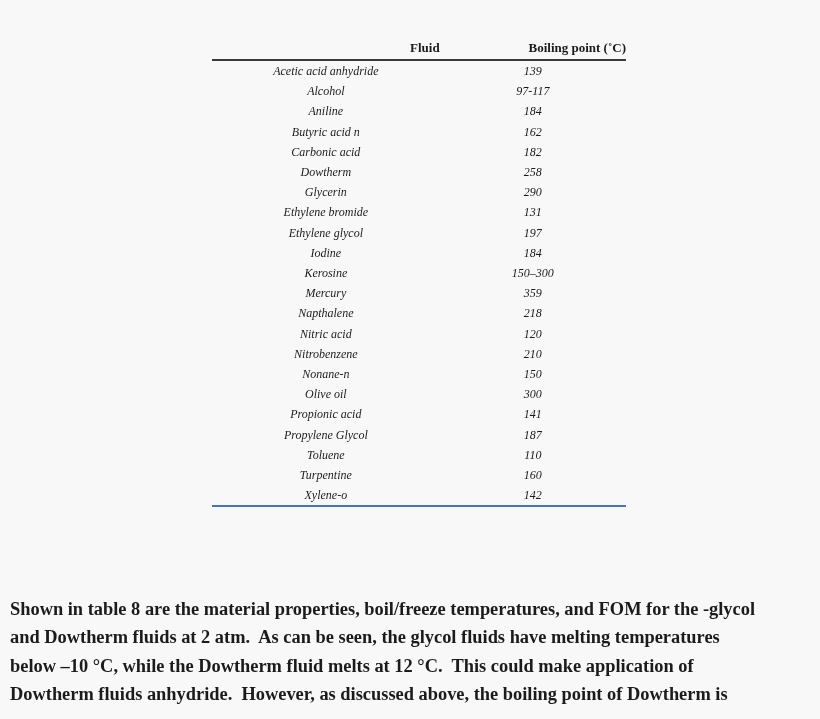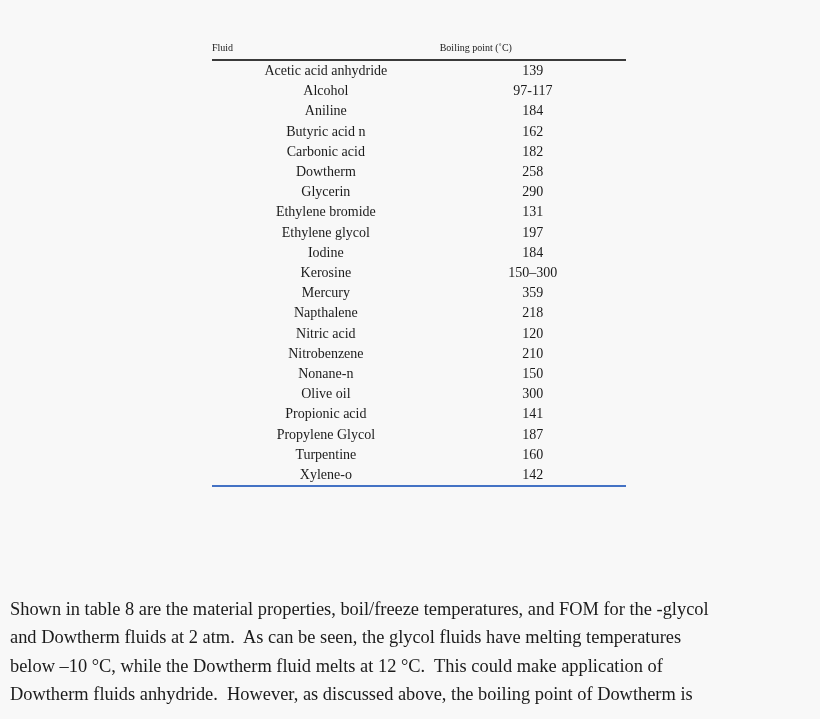--- a/index.html
+++ b/index.html
@@ -14,46 +14,47 @@
   }
   .fluid-table {
     position: absolute;
     left: 212px;
     top: 40px;
     width: 414px;
     border-collapse: collapse;
     border-bottom: 2.5px solid #4472c4;
   }
   .fluid-table thead th {
-    font-weight: normal;
-    font-size: 10px;
+    font-weight: bold;
+    font-size: 13px;
     line-height: 16px;
     padding: 0 0 3px 0;
-    text-align: left;
+    text-align: right;
     border-bottom: 2px solid #3a3a3a;
   }
   .col-fluid { width: 55%; }
   .col-bp { width: 45%; }
   .fluid-table tbody td {
     text-align: center;
-    font-size: 14px;
+    font-size: 12px;
     height: 20.2px;
     line-height: 20.2px;
     padding: 0;
     white-space: nowrap;
+    font-style: italic;
   }
   .paragraph {
     position: absolute;
     left: 10px;
     top: 595px;
     width: 806px;
     font-size: 18.4px;
     line-height: 28.4px;
   }
-  .para-line { white-space: pre; }
+  .para-line { white-space: pre; font-weight: bold; }
 </style>
 </head>
 <body>
 
 <div class="doc" style="background: rgb(248, 248, 248); color: rgb(27, 27, 27);">
 
   <table class="fluid-table" style="border-bottom-color: rgb(68, 114, 196);">
     <thead>
       <tr>
         <th class="col-fluid" style="border-bottom-color: rgb(58, 58, 58);">Fluid</th>
@@ -132,20 +133,24 @@
       </tr>
         <tr>
         <td>Propionic acid</td>
         <td>141</td>
       </tr>
         <tr>
         <td>Propylene Glycol</td>
         <td>187</td>
       </tr>
         <tr>
+        <td>Toluene</td>
+        <td>110</td>
+      </tr>
+        <tr>
         <td>Turpentine</td>
         <td>160</td>
       </tr>
         <tr>
         <td>Xylene-o</td>
         <td>142</td>
       </tr>
       </tbody>
   </table>
 

